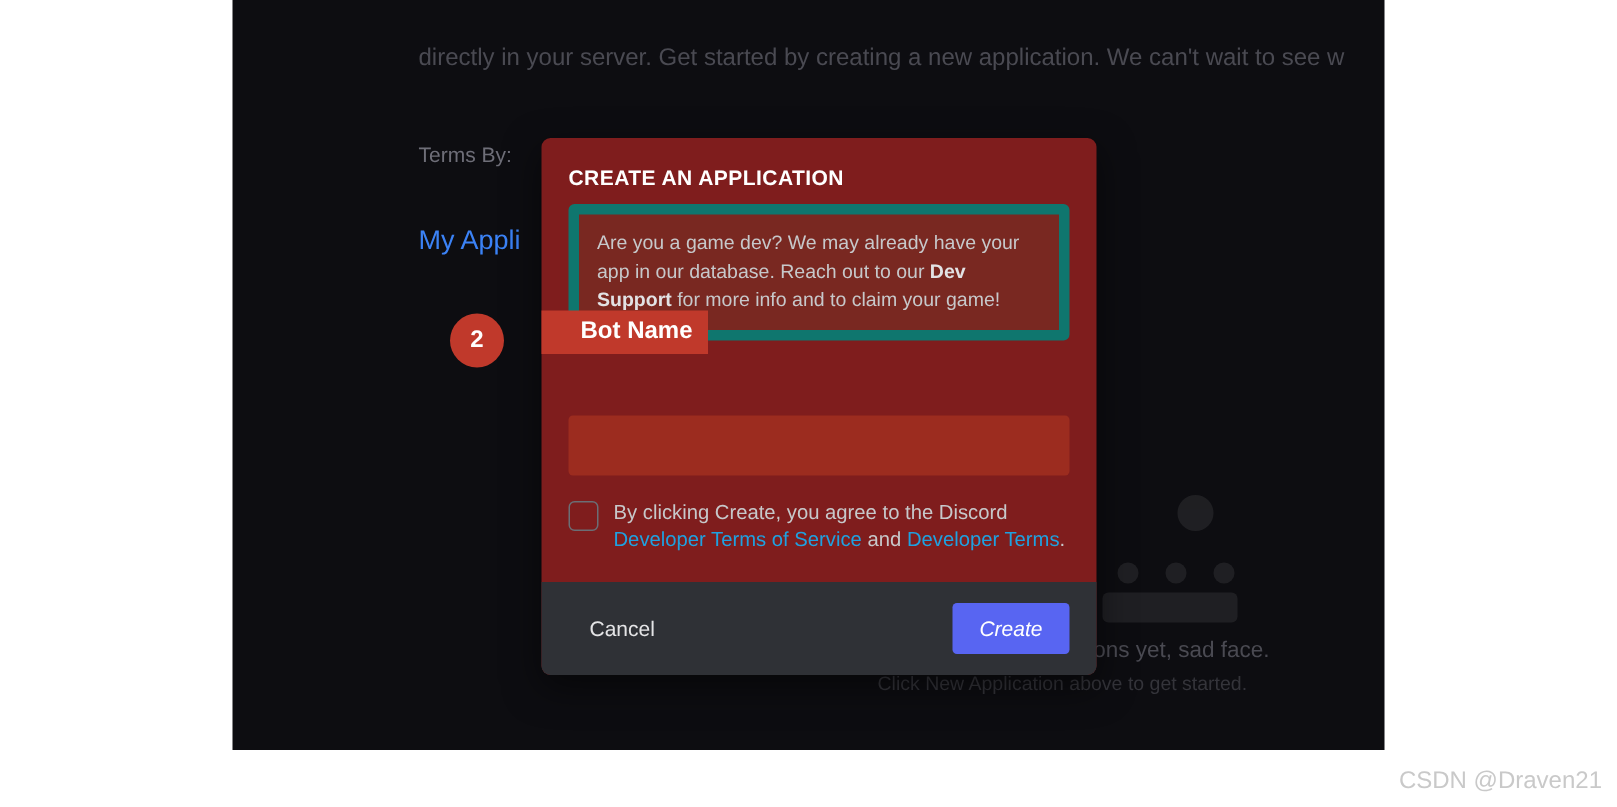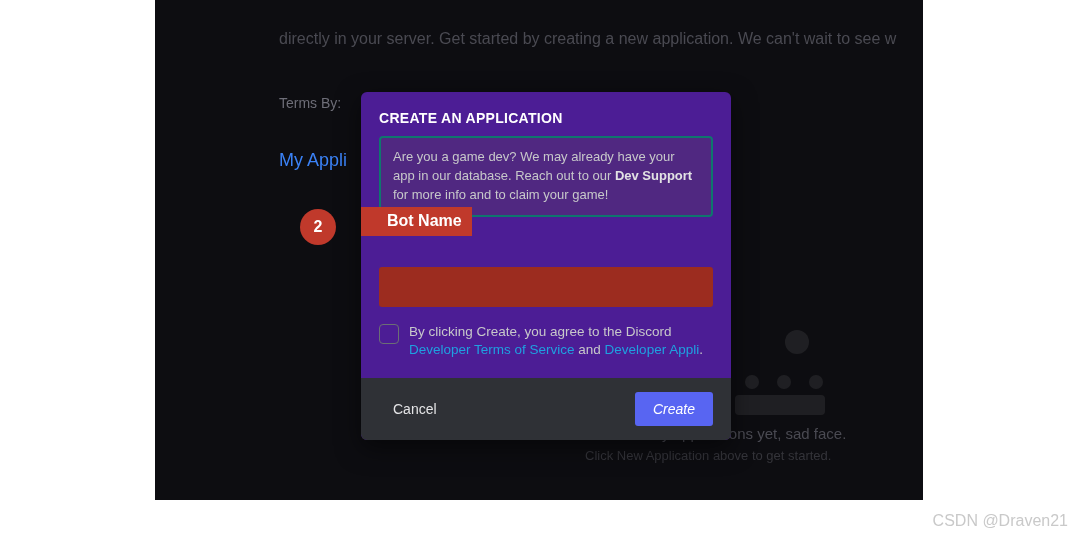--- a/index.html
+++ b/index.html
@@ -70,37 +70,37 @@
     .bg-illus .dot {
       position: absolute;
       border-radius: 50%;
       background: #888;
     }
     .modal {
       position: absolute;
       top: 92px;
       left: 206px;
       width: 370px;
-      background: #4c1d95;
+      background: #7f1d1d;
       border-radius: 6px;
       box-shadow: 0 8px 24px rgba(0,0,0,0.5);
       z-index: 10;
     }
     .modal-header {
       padding: 18px 18px 10px 18px;
       color: #ffffff;
       font-size: 14px;
       font-weight: 700;
       letter-spacing: 0.3px;
     }
     .modal-body {
       padding: 0 18px 12px 18px;
     }
     .info-box {
-      border: 2px solid #0f766e;
+      border: 7px solid #0f766e;
       background: rgba(100,85,50,0.2);
       border-radius: 4px;
       padding: 10px 12px;
       color: #c7c8ca;
       font-size: 13px;
       line-height: 1.45;
     }
     .info-box .bold { font-weight: 600; color: #e2e2e4; }
     .name-input {
       width: 100%;
@@ -221,21 +221,21 @@
   <div class="modal">
     <div class="modal-header">CREATE AN APPLICATION</div>
     <div class="modal-body">
       <div class="info-box">
         <span>Are you a game dev? We may already have your app in our database. Reach out to our </span><span class="bold">Dev Support</span><span> for more info and to claim your game!</span>
       </div>
       <input class="name-input" type="text" value="" style="">
       <div class="agree-row">
         <div class="checkbox"></div>
         <div class="agree-text">
-          <span>By clicking Create, you agree to the Discord </span><a href="#">Developer Terms of Service</a><span> and </span><a href="#">Developer Appli</a><span>.</span>
+          <span>By clicking Create, you agree to the Discord </span><a href="#">Developer Terms of Service</a><span> and </span><a href="#">Developer Terms</a><span>.</span>
         </div>
       </div>
     </div>
     <div class="modal-footer">
       <button class="btn-cancel">Cancel</button>
       <button class="btn-create">Create</button>
     </div>
   </div>
 </div>
 

